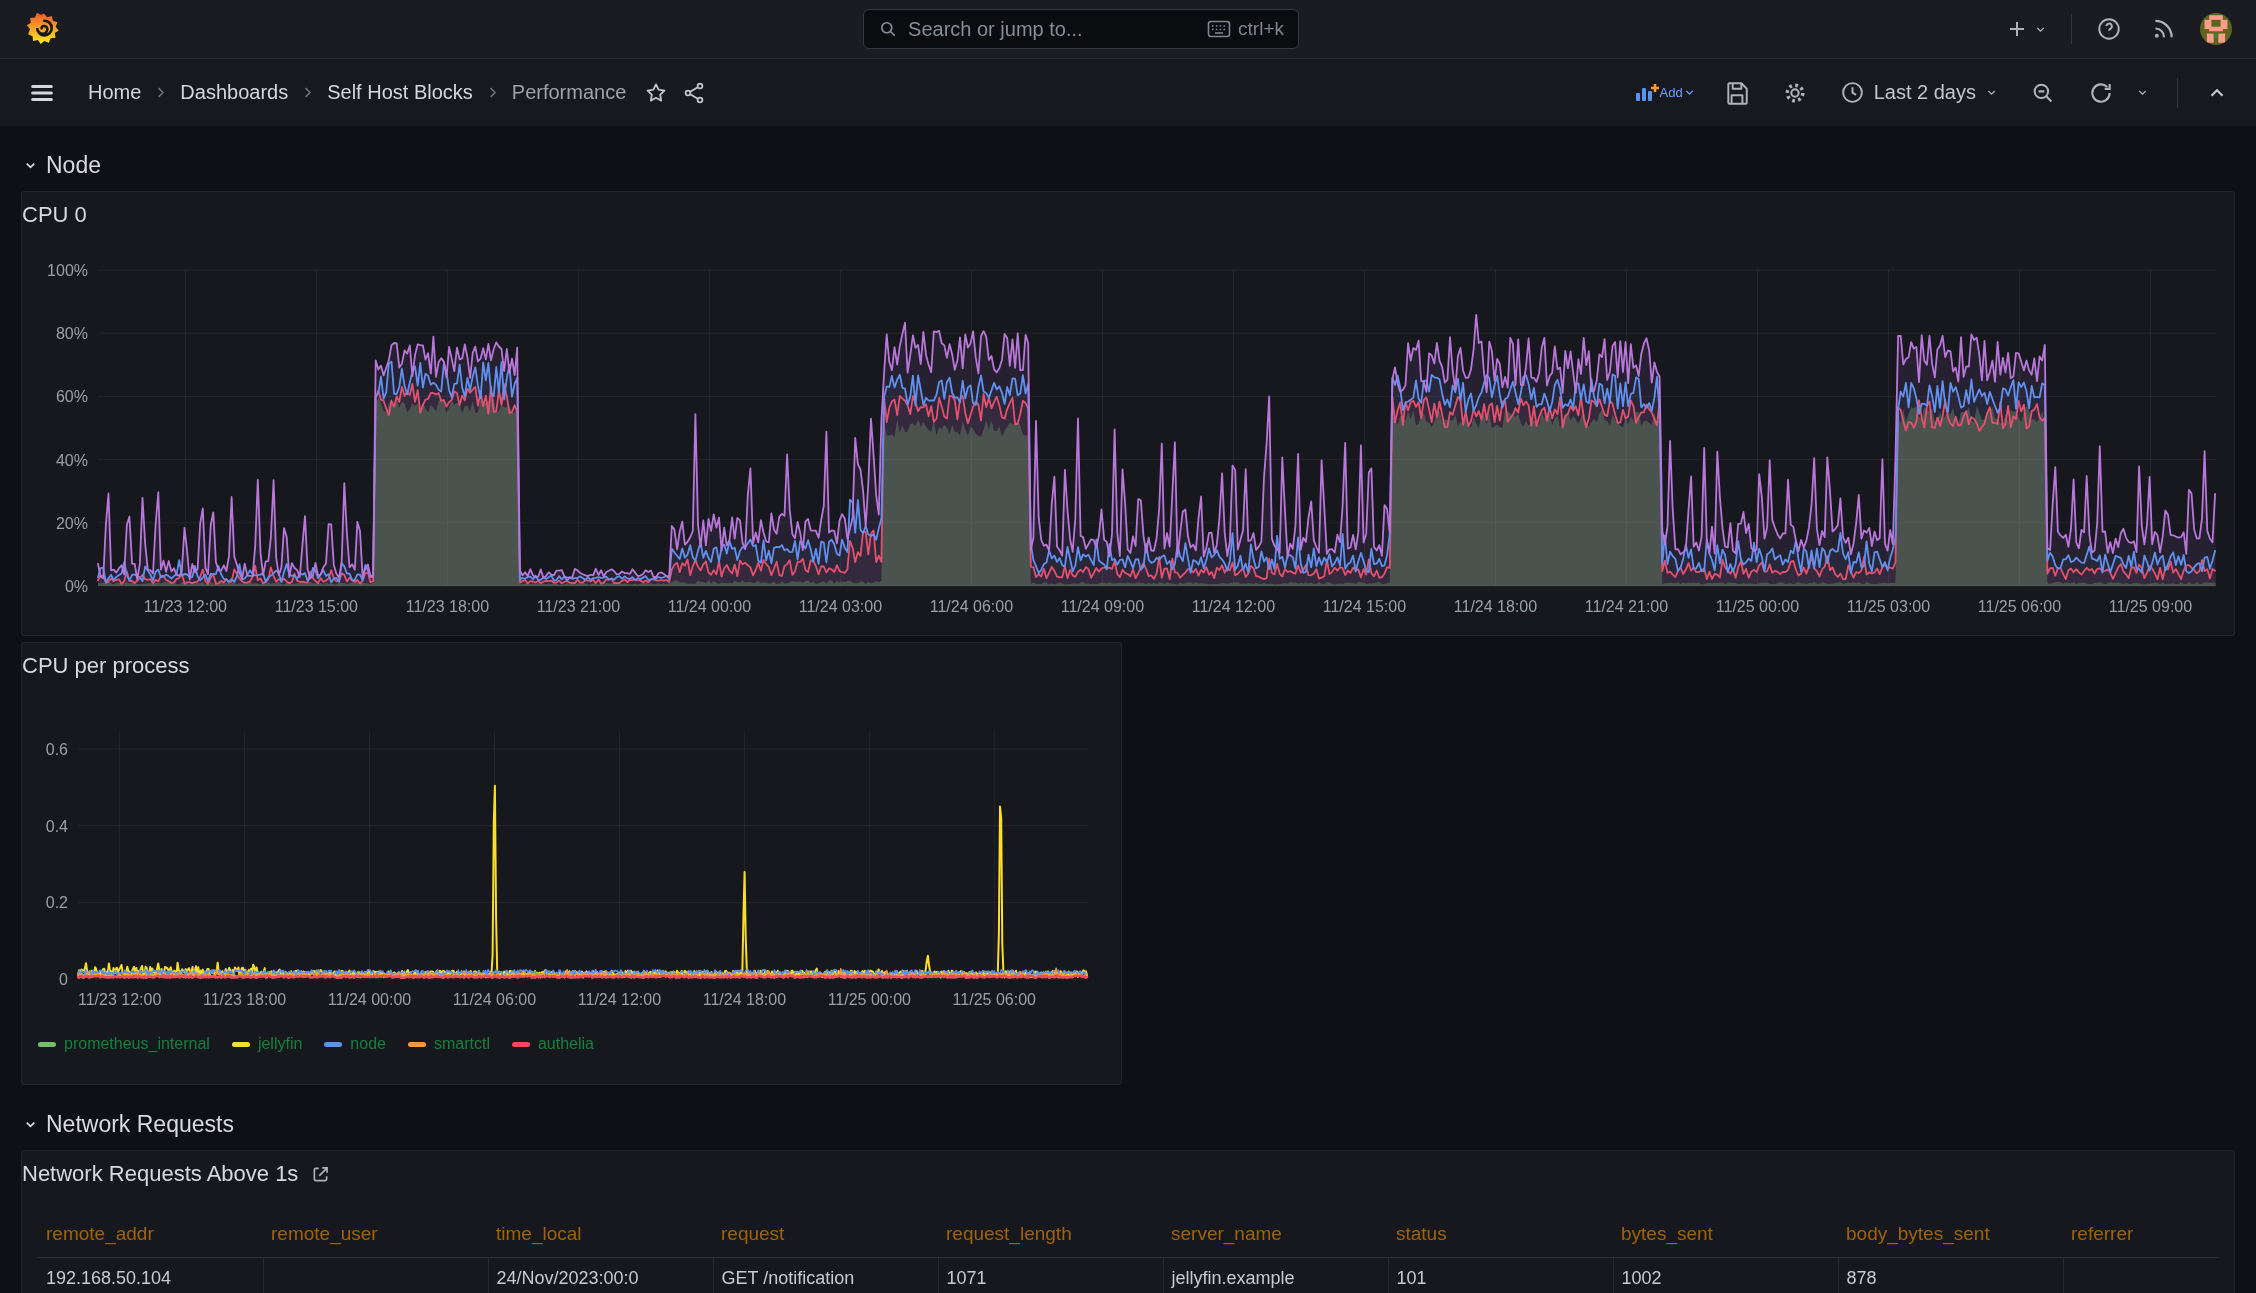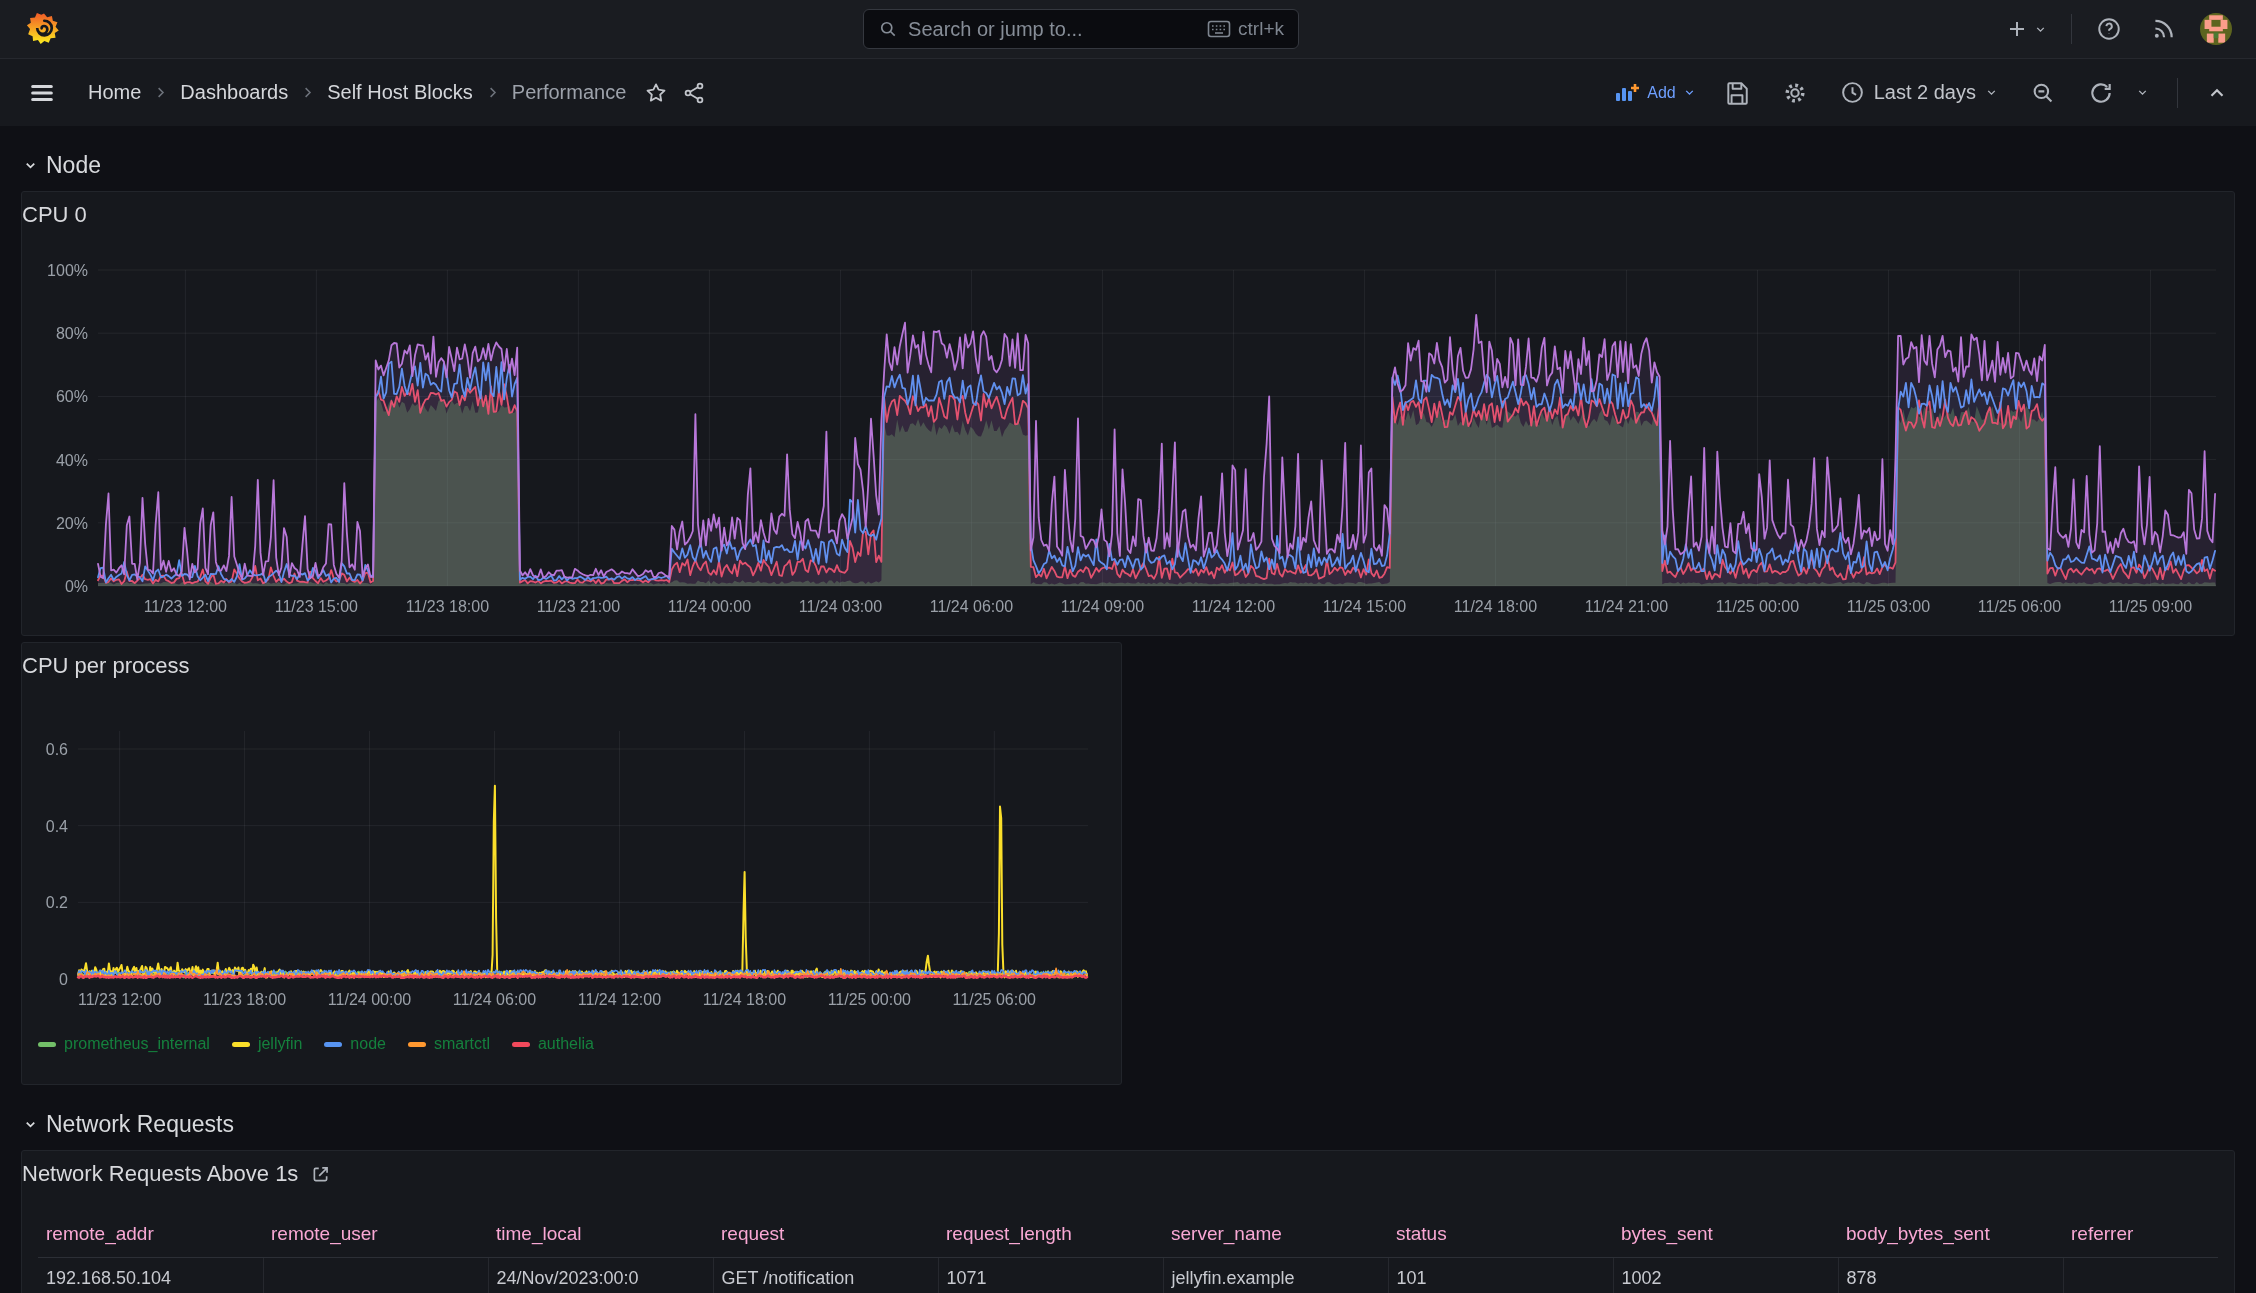--- a/index.html
+++ b/index.html
@@ -25,21 +25,21 @@
 
   
   .navbar { height:67px; background:#17191e; display:flex; align-items:center; padding:0 24px; }
   .hamburger { margin-right:28px; }
   .crumbs { display:flex; align-items:center; gap:12px; font-size:20px; }
   .crumb { color:#d5d7db; cursor:pointer; white-space:nowrap; }
   .crumb-sep { color:#6e737c; display:flex; }
   .crumb-current { color:#9da2ab; }
   .crumb-actions { display:flex; align-items:center; gap:6px; margin-left:14px; }
   .nav-right { margin-left:auto; display:flex; align-items:center; gap:24px; }
-  .addbtn { color:#6e9fff; font-size:16px; font-weight:500; display:flex; align-items:center; gap:7px;
+  .addbtn { color:#6e9fff; font-size:13px; font-weight:500; display:flex; align-items:center; 
     background:none; border:0; cursor:pointer;justify-content:center; }
   .timebtn { display:flex; align-items:center; gap:9px; font-size:20px; color:#c2c5cb; }
   .refresh-group { display:flex; align-items:center; gap:14px; }
 
   
   .canvas { padding:0 21px; }
   .row-head { display:flex; align-items:center; gap:8px; margin:26px 0 12px 2px;
     font-size:23px; font-weight:500; color:#d8dadd; cursor:pointer; }
   .panel { background:#16181d; border:1px solid #22252b; border-radius:3px; position:relative; }
   .panel-title { position:absolute; left:0; top:10px; font-size:22px; font-weight:500;
@@ -49,21 +49,21 @@
   .panel-net  { width:2214px; height:260px; margin-top:10px; }
   .chart-svg { position:absolute; left:16px; top:38px; }
   .legend { position:absolute; left:16px; top:392px; display:flex; align-items:center; gap:22px;
     font-size:16px; color:#15803d; }
   .legend-item { display:flex; align-items:center; gap:8px; cursor:pointer; }
   .legend-swatch { width:18px; height:5px; border-radius:3px; display:inline-block; }
 
   
   .net-table { position:absolute; left:16px; top:58px; right:16px; overflow:hidden; }
   table { border-collapse:collapse; table-layout:fixed; width:2250px; }
-  th { width:225px; text-align:left; font-size:19px; font-weight:500; color:#f9a8d4;
+  th { width:225px; text-align:left; font-size:19px; font-weight:500; color:#a16207;
     padding:14px 8px 12px 8px; border-bottom:1px solid #2c2f36; cursor:pointer; }
   td { font-size:18px; color:#c8cad0; padding:10px 8px; border-right:1px solid #26282e;
     white-space:nowrap; overflow:hidden; }
   td:last-child { border-right:0; }
 
   svg.ic { display:block; }
   .tick-label { font-size:16px; fill:#9aa0a8; }
 </style>
 </head>
 <body>

